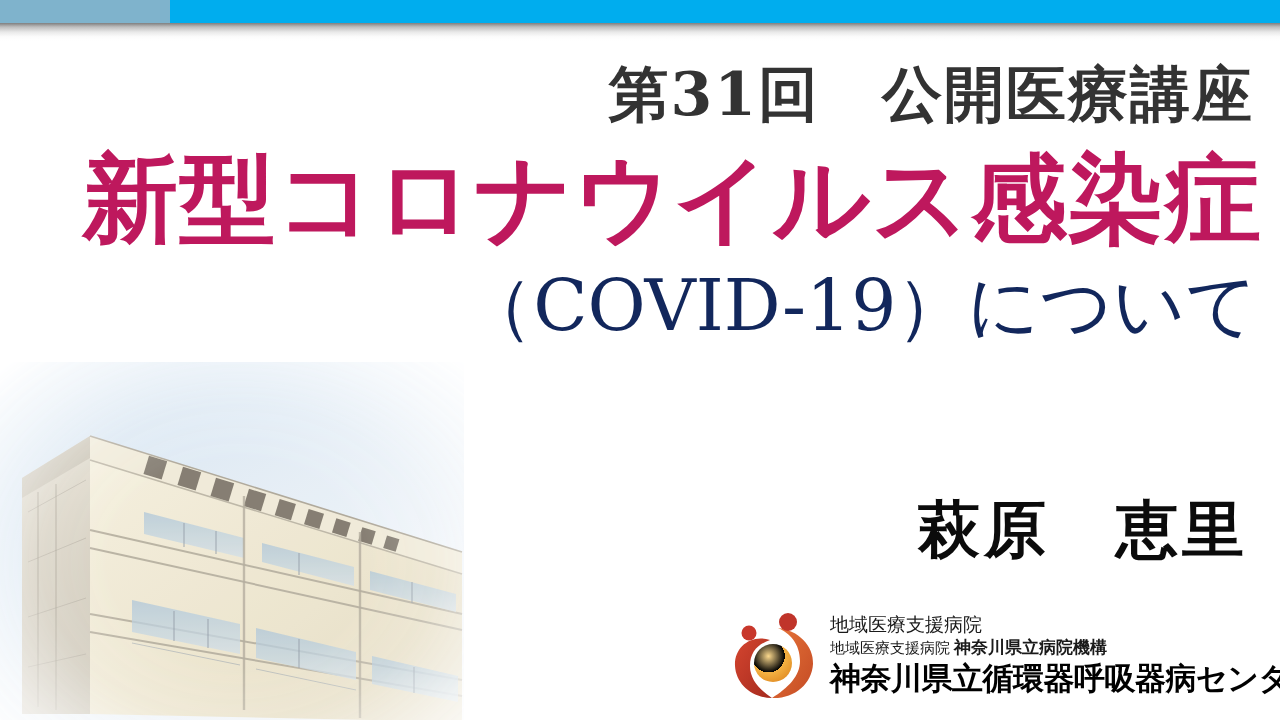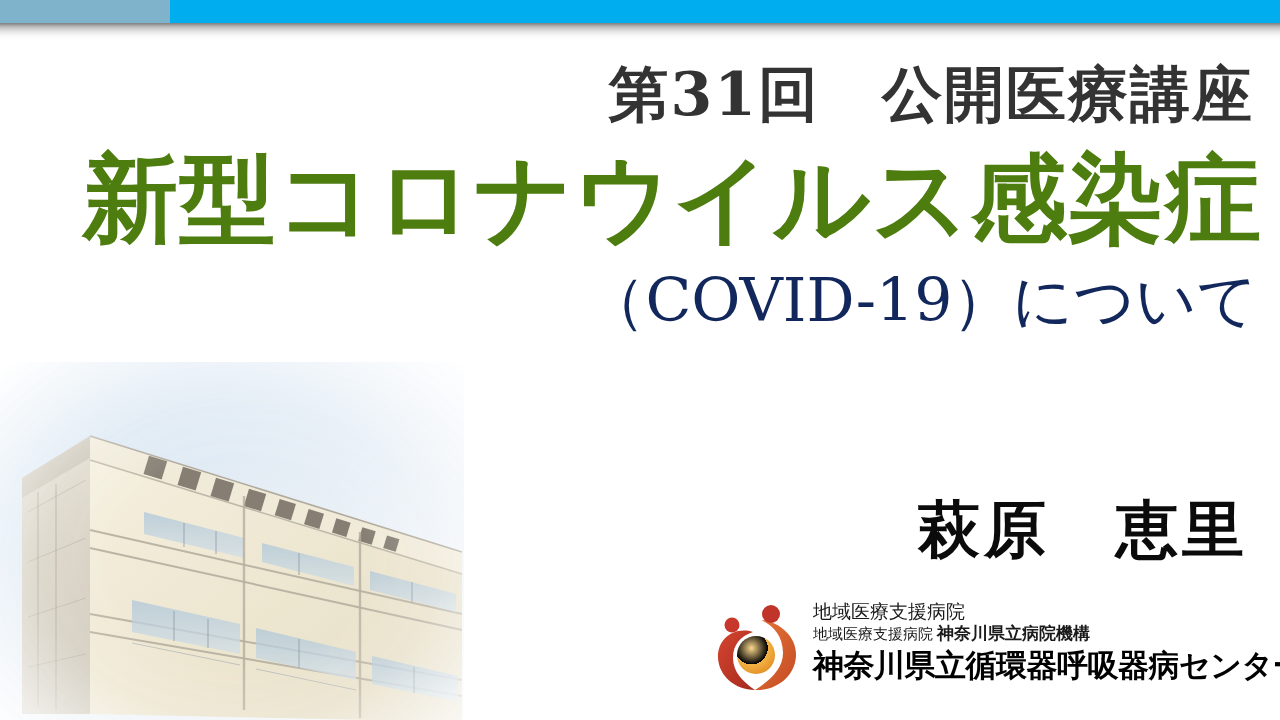--- a/index.html
+++ b/index.html
@@ -73,31 +73,31 @@
 
   
   .title-l1 {
     position:absolute;
     left:0; top:148px; width:1262px;
     text-align:right;
     font-family:"DejaVu Sans","Liberation Sans", sans-serif;
     font-weight:bold;
     font-size:96px;
     letter-spacing:1px;
-    color:#4d7c0f;
+    color:#be185d;
     line-height:1.08;
     white-space:nowrap;
   }
   .title-l2 {
     position:absolute;
     left:0; top:268px; width:1258px;
     text-align:right;
     font-family:"DejaVu Serif","Liberation Serif", serif;
     font-weight:normal;
-    font-size:60px;
+    font-size:71px;
     letter-spacing:0px;
     color:#12275c;
     line-height:1.08;
     white-space:nowrap;
   }
 
   
   .role {
     position:absolute;
     left:0; top:424px; width:1252px;
@@ -121,24 +121,24 @@
     letter-spacing:4px;
     color:#0b0b0b;
     line-height:1.1;
     white-space:nowrap;
     padding-left:23px;
   }
 
   
   .logo-block {
     position:absolute;
-    left:709px; top:598px;
+    left:726px; top:598px;
     width:548px; height:112px;
     display:flex;
-    align-items:flex-start;
+    align-items:center;
   }
   .logo-mark {
     width:96px; height:96px;
     flex:0 0 96px;
     position:relative;
   }
   .logo-text {
     margin-left:8px;
     display:flex;
     flex-direction:column;

